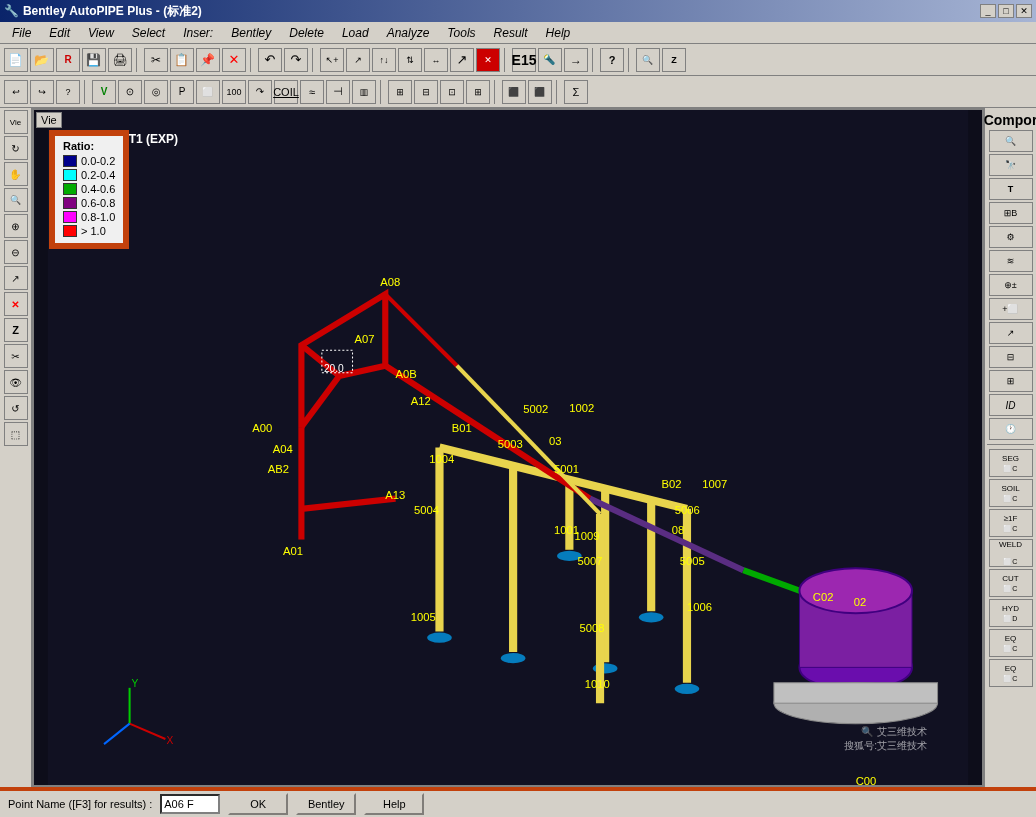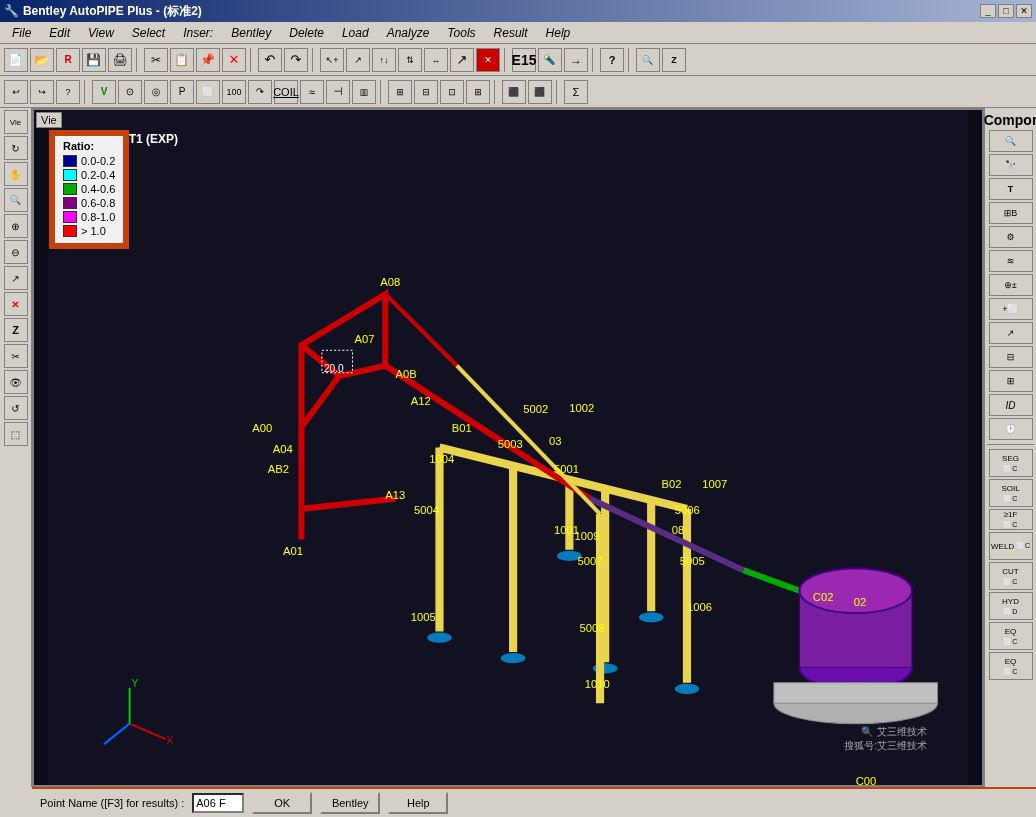--- a/index.html
+++ b/index.html
@@ -157,30 +157,29 @@
       background: #d4d0c8;
       border: 1px solid #808080;
       display: flex; align-items: center; justify-content: center;
       font-size: 9px; cursor: pointer; gap: 2px;
     }
 
     
     #statusbar {
       height: 30px;
       background: #d4d0c8;
-      border-top: 2px solid #c2410c;
+      border-top: 4px solid #c2410c;
       display: flex;
       align-items: center;
       padding: 0 8px;
       gap: 8px;
-      margin-left: 32px;
     }
     #status-label { font-size: 11px; flex: 0 0 auto; }
     #point-input {
-      width: 52px; height: 20px;
+      width: 60px; height: 20px;
       border: 2px inset #808080;
       background: white;
       font-size: 11px;
       padding: 0 2px;
     }
     .status-btn {
       width: 60px; height: 22px;
       background: #d4d0c8;
       border: 2px outset #d4d0c8;
       font-size: 11px;
@@ -613,25 +612,25 @@
     <div style="border-top:1px solid #808080;width:100%;margin:2px 0;"></div>
 
     <div class="rt-btn" style="font-size:8px;flex-direction:column;height:28px;">
       <span>SEG</span>
         <span style="font-size:7px;">⬜C</span>
     </div>
     <div class="rt-btn" style="font-size:8px;flex-direction:column;height:28px;">
       <span>SOIL</span>
         <span style="font-size:7px;">⬜C</span>
     </div>
-    <div class="rt-btn" style="font-size:8px;flex-direction:column;height:21px;">
+    <div class="rt-btn" style="font-size:8px;flex-direction:column;height:28px;">
       <span>≥1F</span>
         <span style="font-size:7px;">⬜C</span>
     </div>
-    <div class="rt-btn" style="font-size:8px;flex-direction:row;height:28px;">
+    <div class="rt-btn" style="font-size:8px;flex-direction:column;height:28px;justify-content:space-between;">
       <span>WELD</span>
         <span style="font-size:7px;">⬜C</span>
     </div>
     <div class="rt-btn" style="font-size:8px;flex-direction:column;height:28px;">
       <span>CUT</span>
         <span style="font-size:7px;">⬜C</span>
     </div>
     <div class="rt-btn" style="font-size:8px;flex-direction:column;height:28px;">
       <span>HYD</span>
         <span style="font-size:7px;">⬜D</span>

